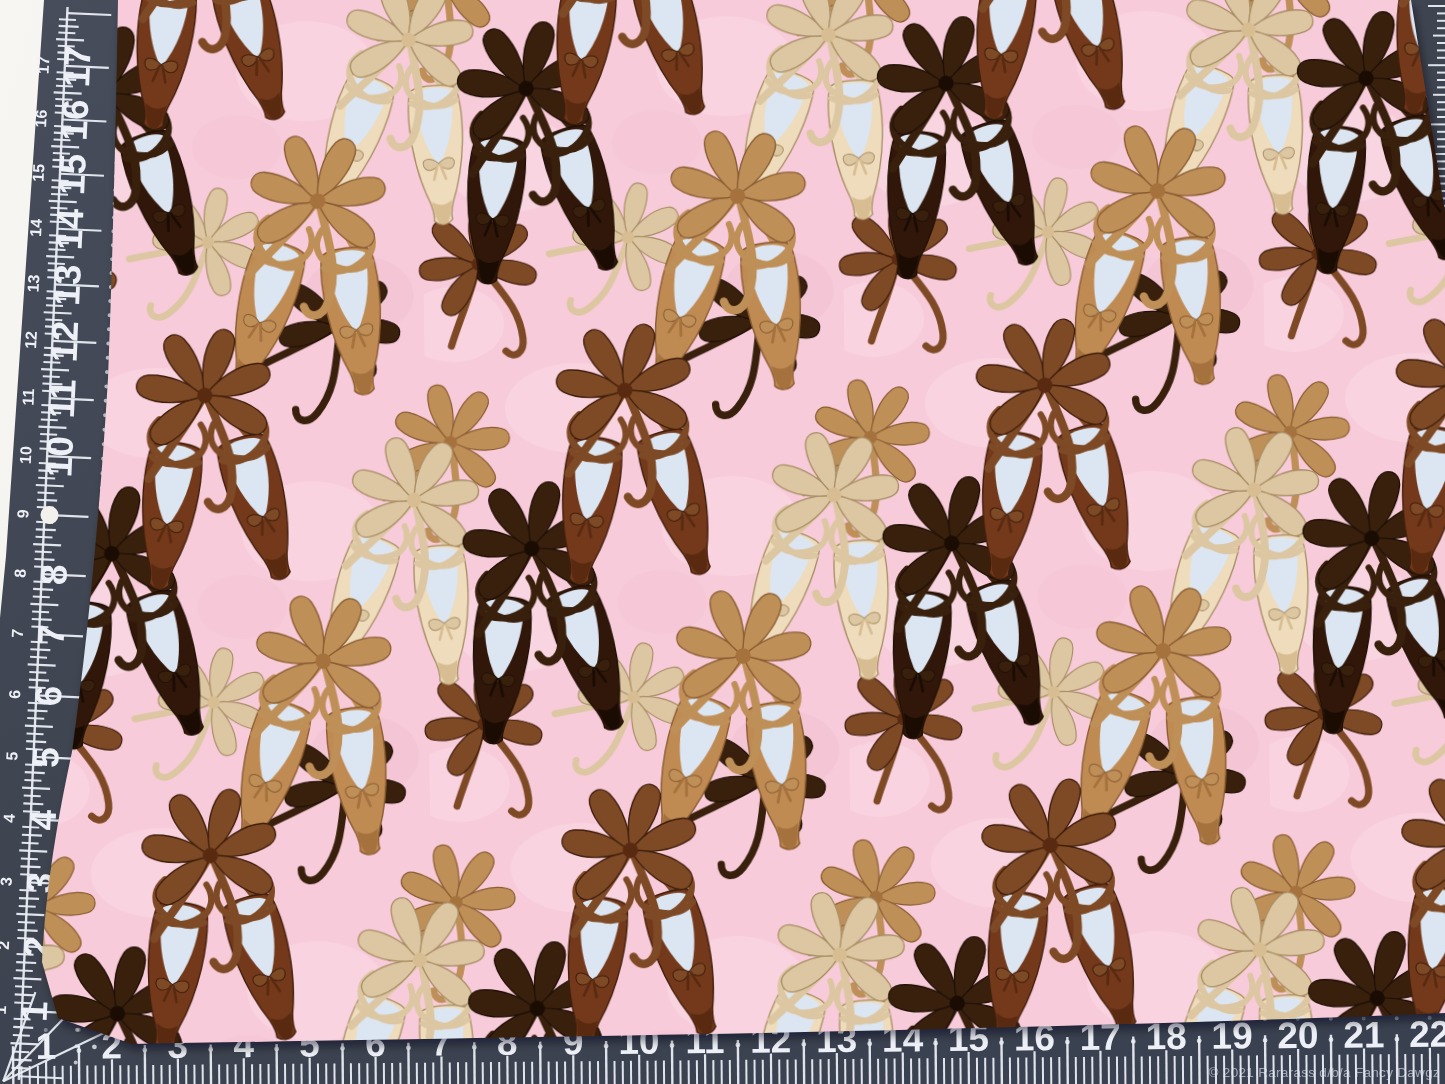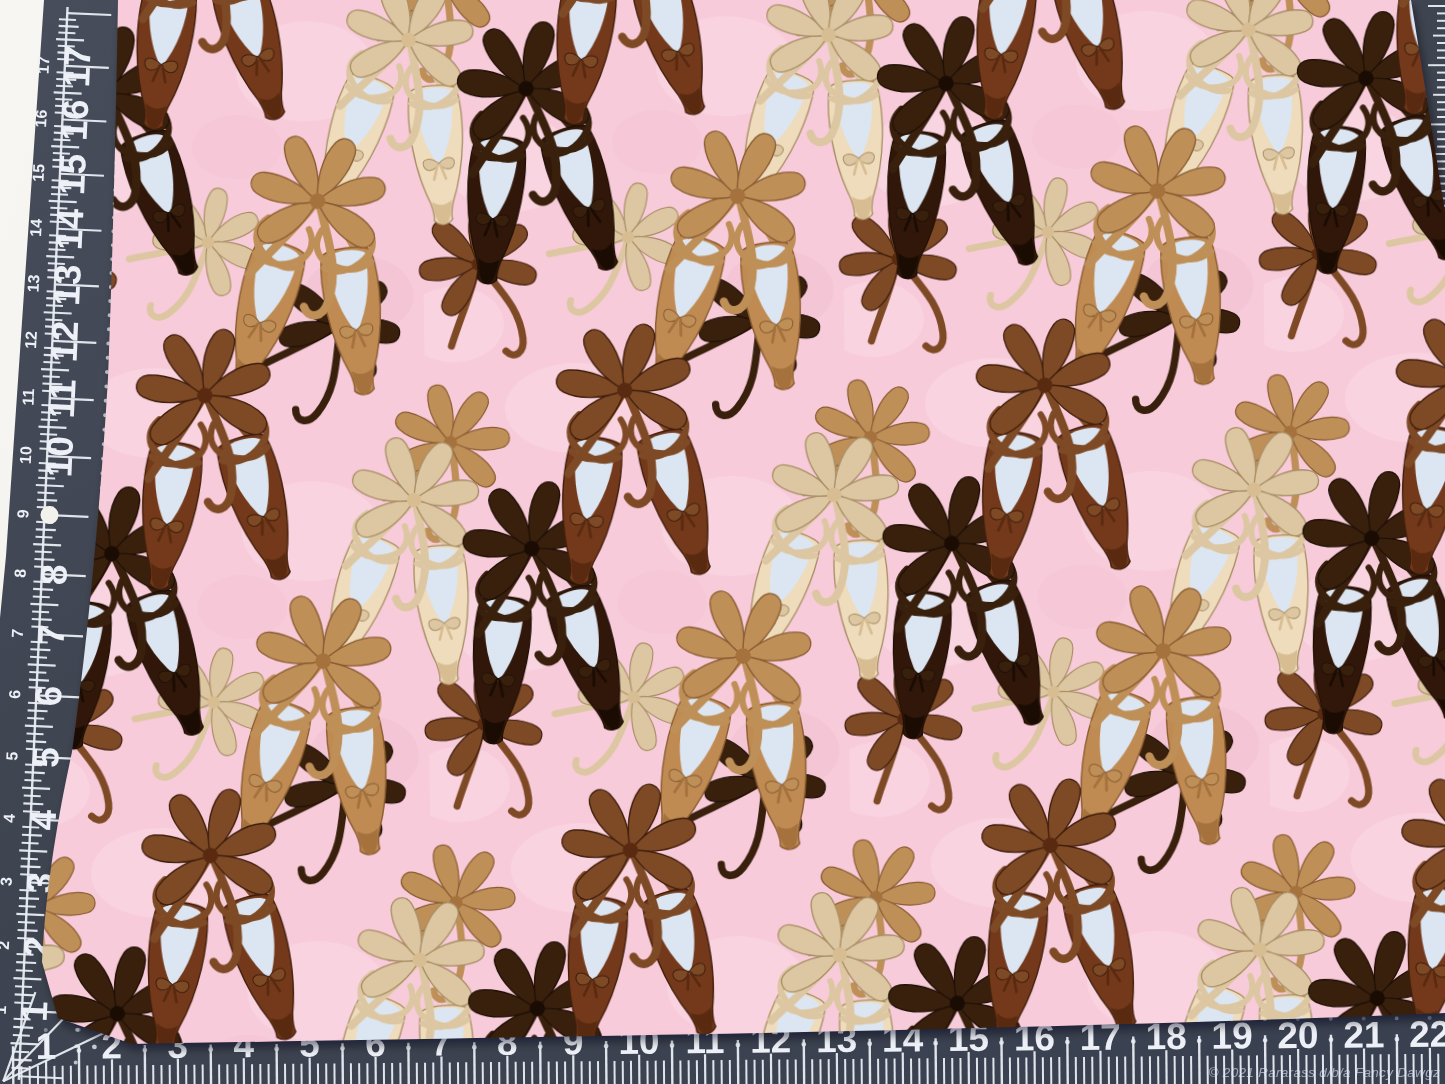--- a/index.html
+++ b/index.html
@@ -13,21 +13,21 @@
   svg{position:absolute;overflow:visible;}
   .left-ruler{left:0;top:0;transform:rotate(2.6deg);transform-origin:22px 1010px;}
   .bottom-ruler{left:0;top:988px;transform:rotate(-0.5deg);transform-origin:40px 70px;}
   .right-ticks{left:1405px;top:0;}
   .fabric-svg{left:0;top:0;}
   .ruler text{fill:#edf0f6;font-family:"Liberation Sans",sans-serif;font-weight:bold;}
   .ruler .big{font-size:37px;}
   .ruler .small{font-size:16px;}
   .watermark{position:absolute;right:5px;bottom:4px;z-index:9;
              color:rgba(225,233,247,0.62);font-size:13.5px;letter-spacing:.3px;
-             font-family:"Liberation Sans",sans-serif;white-space:nowrap;font-style:italic;}
+             font-family:"Liberation Sans",sans-serif;white-space:nowrap;}
 </style>
 </head>
 <body>
 
 <div class="scene">
   <div class="table"></div>
   <div class="mat"></div>
   <svg class="left-ruler ruler" id="leftRuler" width="170" height="1084">
       <line x1="22" y1="6" x2="22" y2="1080" stroke="#e9edf4" stroke-width="2.4" opacity=".95"></line>
       <line x1="22" y1="12" x2="66" y2="12" stroke="#e9edf4" stroke-width="2.2" opacity=".95"></line>

